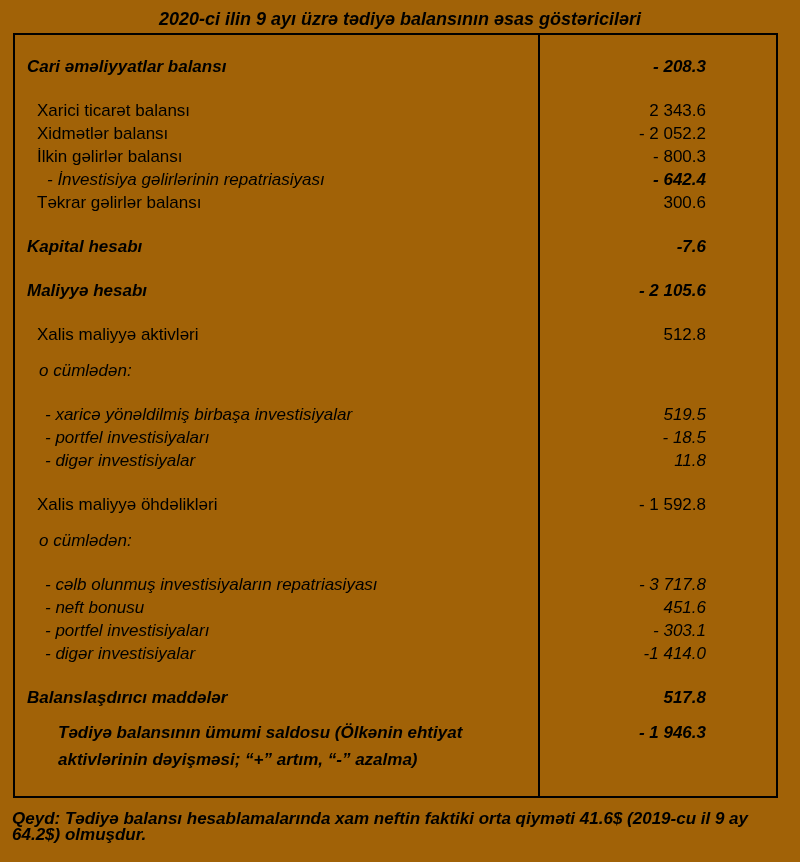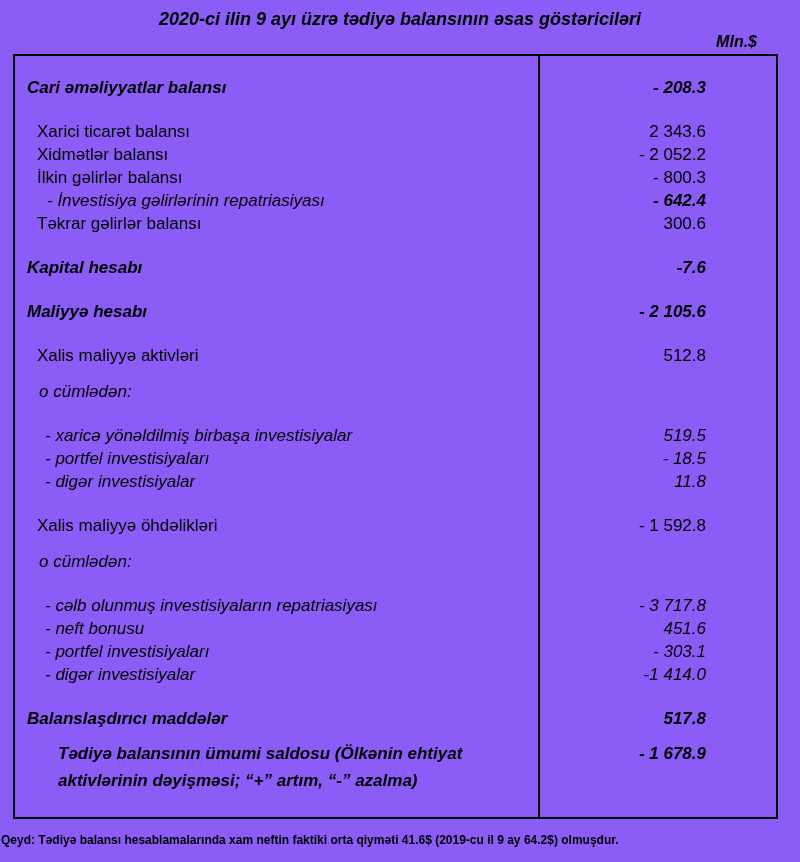--- a/index.html
+++ b/index.html
@@ -6,21 +6,21 @@
     margin: 0;
     padding: 0;
     background: #ffffff;
     color: #000000;
     font-family: "Liberation Sans", sans-serif;
   }
   .page {
     position: relative;
     width: 800px;
     height: 862px;
-    background: #8b5cf6;
+    background: #a16207;
     overflow: hidden;
   }
   .title {
     margin-top: 9px;
     text-align: center;
     font-size: 18px;
     line-height: 21px;
     font-weight: bold;
     font-style: italic;
   }
@@ -82,33 +82,33 @@
   .row.sub { font-style: italic; }
   .row.sub .label { padding-left: 30px; }
   .row.sub-repat { font-style: italic; }
   .row.sub-repat .label { padding-left: 32px; }
   .row.subheading { font-style: italic; }
   .row.subheading .label { padding-left: 24px; }
   .row.grand { font-weight: bold; font-style: italic; line-height: 27px; margin-left: 31px; }
   .row.grand .label { padding-left: 12px; padding-right: 10px; }
   .row .value.bold { font-weight: bold; font-style: italic; }
   .note {
-    margin-left: 1px;
+    margin-left: 12px;
     margin-top: 13px;
-    font-size: 12px;
+    font-size: 17px;
     line-height: 16px;
     font-weight: bold;
+    font-style: italic;
   }
 </style>
 </head>
 <body>
 
 <div class="page">
   <div class="title">2020-ci ilin 9 ayı  üzrə tədiyə balansının əsas göstəriciləri</div>
-  <div class="unit">Mln.$</div>
   <div class="bop-table">
     <div class="col-divider"></div>
     <div id="blocks">
         <div class="block">
           <div class="row total">
             <span class="label">Cari əməliyyatlar balansı</span>
             <span class="value">- 208.3</span>
           </div>
         </div>
         <div class="block">
@@ -205,19 +205,19 @@
         </div>
         <div class="block">
           <div class="row total">
             <span class="label">Balanslaşdırıcı maddələr</span>
             <span class="value">517.8</span>
           </div>
         </div>
         <div class="block closing">
           <div class="row grand">
             <span class="label">Tədiyə balansının ümumi saldosu (Ölkənin ehtiyat aktivlərinin dəyişməsi;  “+” artım,  “-” azalma)</span>
-            <span class="value">- 1 678.9</span>
+            <span class="value">- 1 946.3</span>
           </div>
         </div>
       </div>
   </div>
   <div class="note">Qeyd: Tədiyə balansı hesablamalarında xam neftin faktiki orta qiyməti 41.6$ (2019-cu il 9 ay 64.2$) olmuşdur.</div>
 </div>
 
 </body></html>

